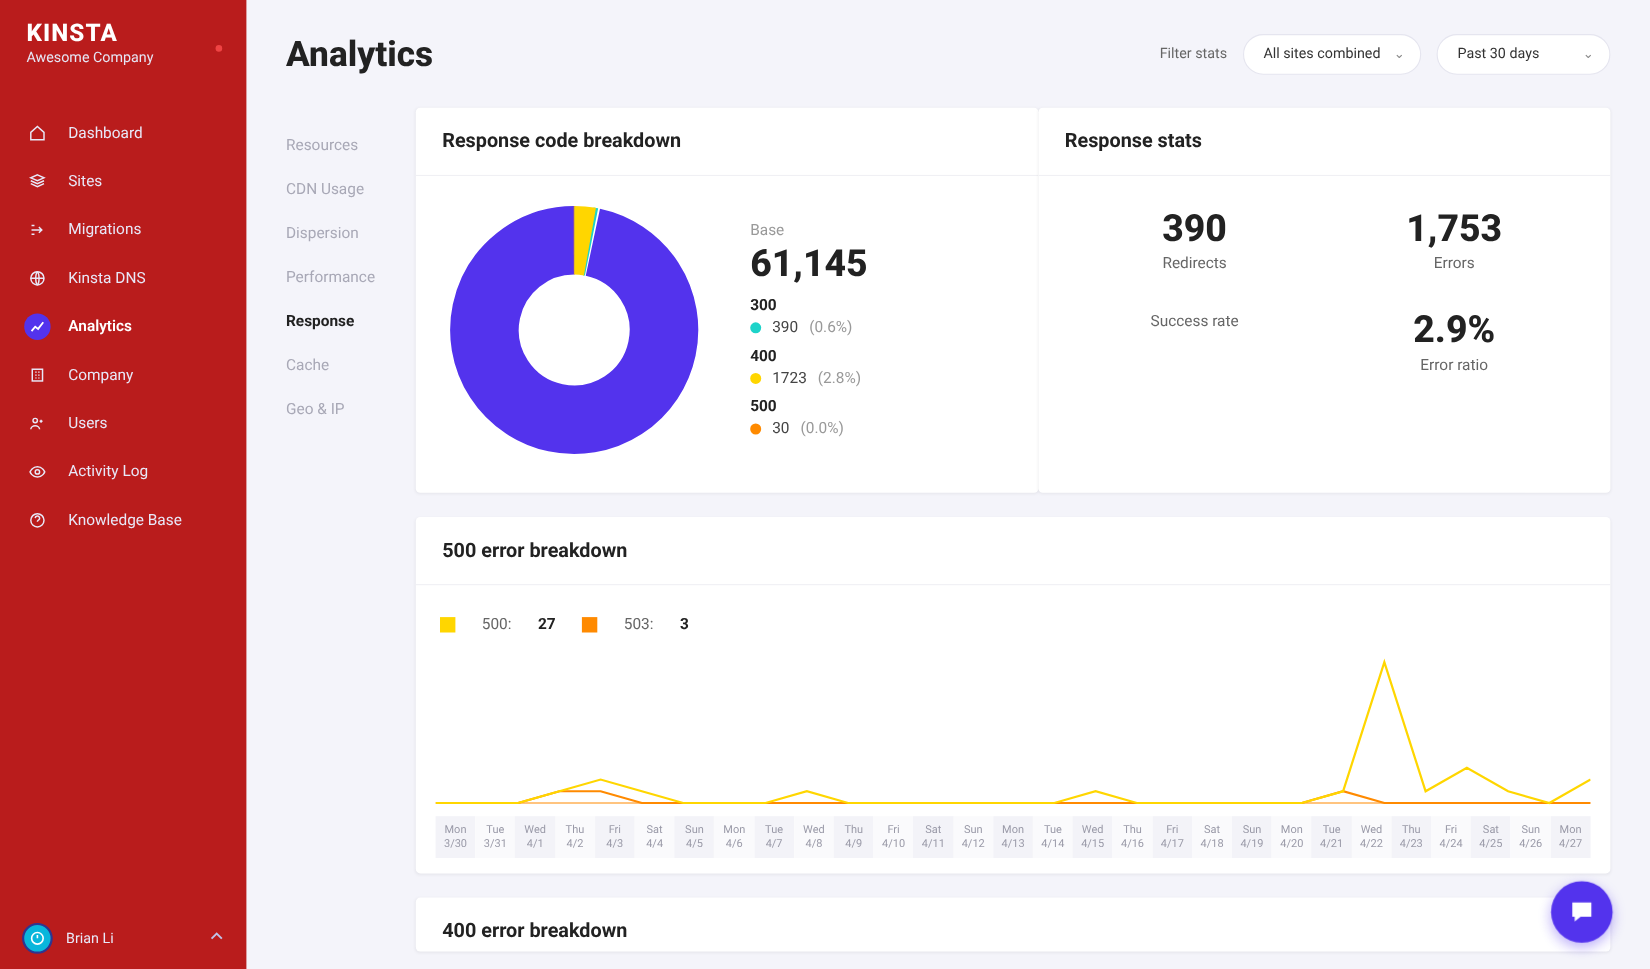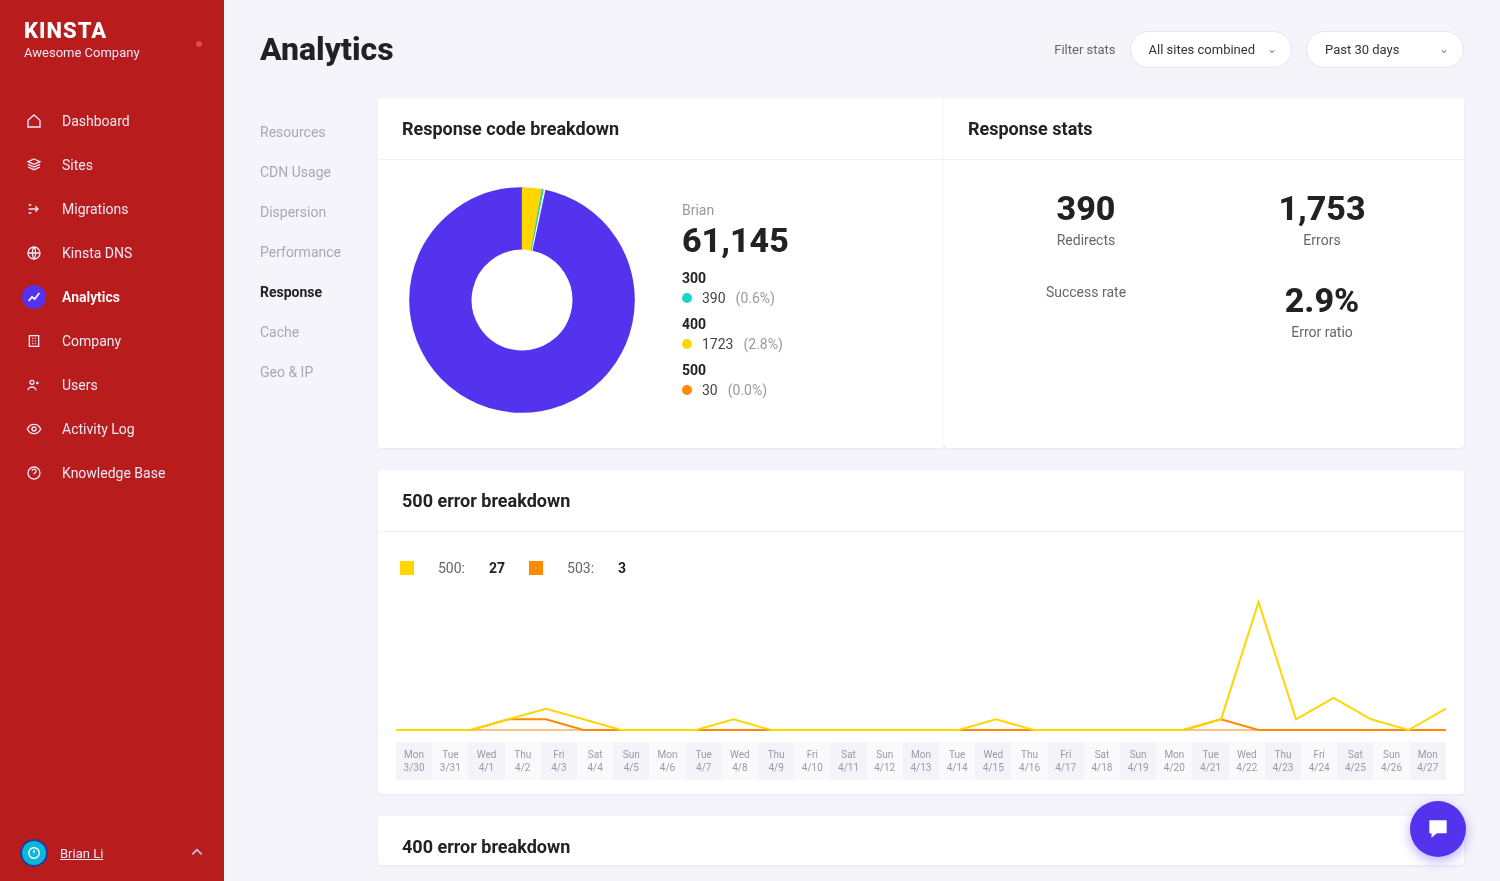--- a/index.html
+++ b/index.html
@@ -18,21 +18,21 @@
 .bell-dot { position: absolute; top: -2px; right: -2px; width: 6px; height: 6px; background: #ef4444; border-radius: 50%; }
 
 .nav { margin-top: 28px; flex: 1; }
 .nav-item { display: flex; align-items: center; gap: 16px; padding: 10px 22px; font-size: 14px; color: #e8e8f8; cursor: pointer; }
 .nav-item .ico { width: 24px; height: 24px; display: flex; align-items: center; justify-content: center; }
 .nav-item.active { color: #fff; font-weight: 600; }
 .nav-item.active .ico { background: #5333ed; border-radius: 50%; }
 .nav-item svg { width: 16px; height: 16px; }
 
 .sidebar-footer { padding: 14px 20px; display: flex; align-items: center; justify-content: space-between; }
-.user { display: flex; align-items: center; gap: 12px; font-size: 13px; color: #e8e8f8; text-decoration: underline; }
+.user { display: flex; align-items: center; gap: 12px; font-size: 13px; color: #e8e8f8; }
 .avatar { width: 28px; height: 28px; border-radius: 50%; background: #09b6dc; display: flex; align-items: center; justify-content: center; border: 2px solid #2f3590; }
 .avatar svg { width: 14px; height: 14px; }
 
 
 .main { flex: 1; padding: 30px 36px 0 36px; overflow: auto; }
 .page-head { display: flex; align-items: center; justify-content: space-between; margin-bottom: 30px; }
 .page-title { font-size: 32px; font-weight: 800; color: #222; }
 .filters { display: flex; align-items: center; gap: 14px; }
 .filter-label { font-size: 13px; color: #666; }
 .dropdown { background: #fff; border: 1px solid #e5e5ef; border-radius: 24px; padding: 10px 36px 10px 18px; font-size: 13px; color: #333; position: relative; min-width: 158px; cursor: pointer; }
@@ -247,21 +247,21 @@
               <div class="donut-wrap">
                 <svg viewBox="0 0 100 100" width="240" height="240">
 
                   <circle cx="50" cy="50" r="34" fill="none" stroke="#5333ed" stroke-width="26" stroke-dasharray="206.5 213.6" transform="rotate(-78 50 50)"></circle>
                   <circle cx="50" cy="50" r="34" fill="none" stroke="#1dd3c9" stroke-width="26" stroke-dasharray="1.3 213.6" transform="rotate(-81 50 50)"></circle>
                   <circle cx="50" cy="50" r="34" fill="none" stroke="#ffd600" stroke-width="26" stroke-dasharray="6.0 213.6" transform="rotate(-90 50 50)"></circle>
                   <circle cx="50" cy="50" r="34" fill="none" stroke="#ff8a00" stroke-width="26" stroke-dasharray="0.1 213.6" transform="rotate(-90.3 50 50)"></circle>
                 </svg>
               </div>
               <div class="rcb-stats">
-                <div class="rcb-total-label">Brian</div>
+                <div class="rcb-total-label">Base</div>
                 <div class="rcb-total-value">61,145</div>
                 <div class="rcb-rows" id="rcb-rows">
                     <div class="rcb-row">
                       <div class="rcb-code">300</div>
     <div class="rcb-line">
       <span class="rcb-dot" style="background:#1dd3c9"></span>
       <span class="rcb-val">390</span>
       <span class="rcb-pct">(0.6%)</span>
     </div>
                     </div>

